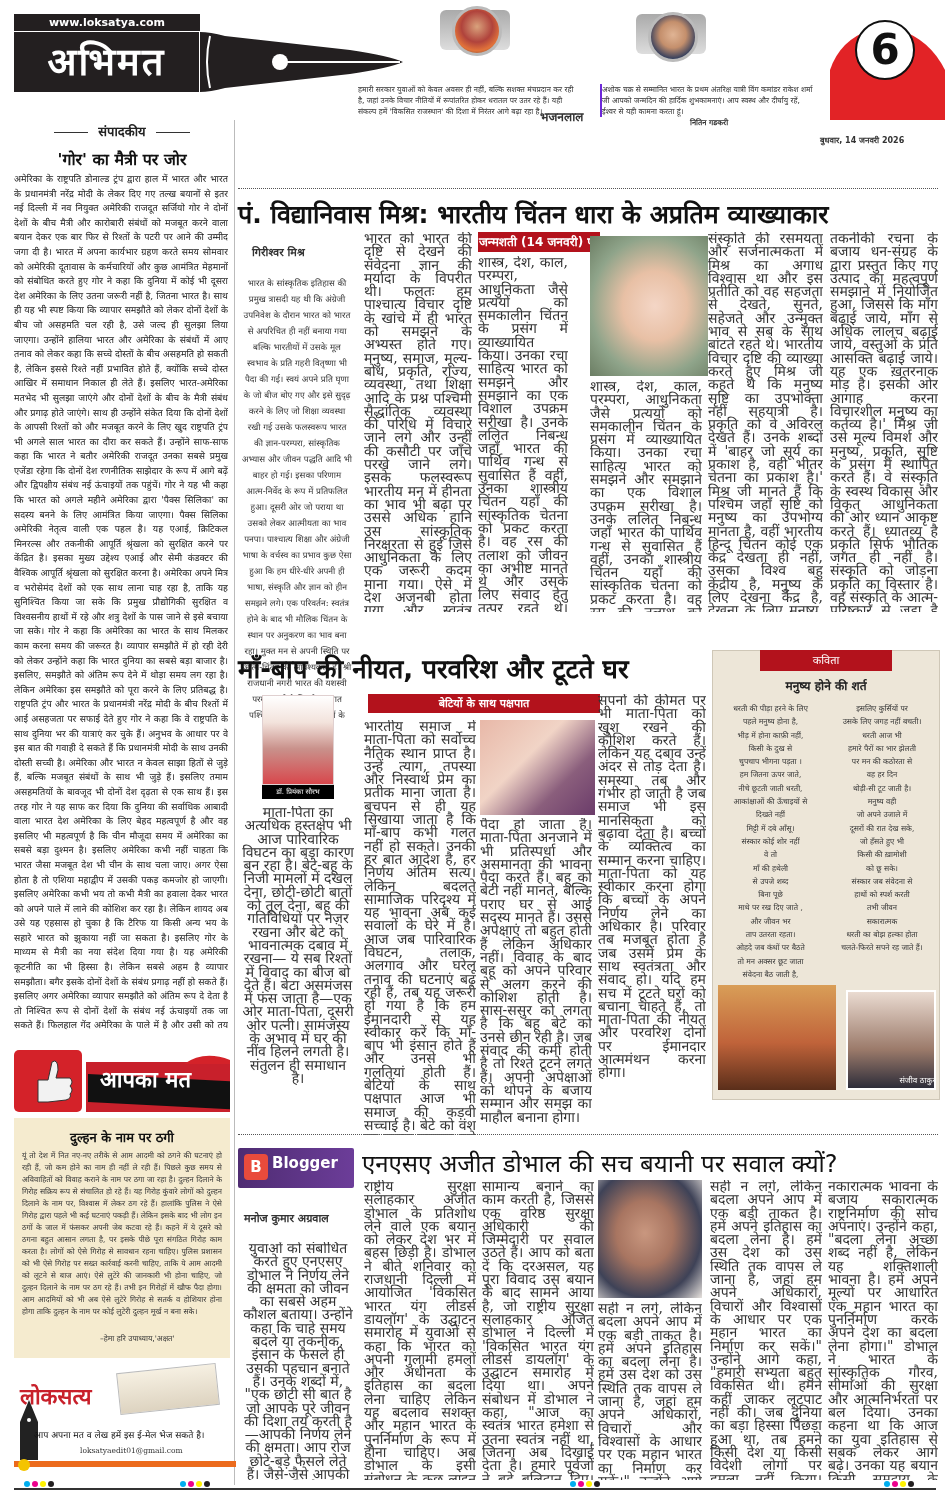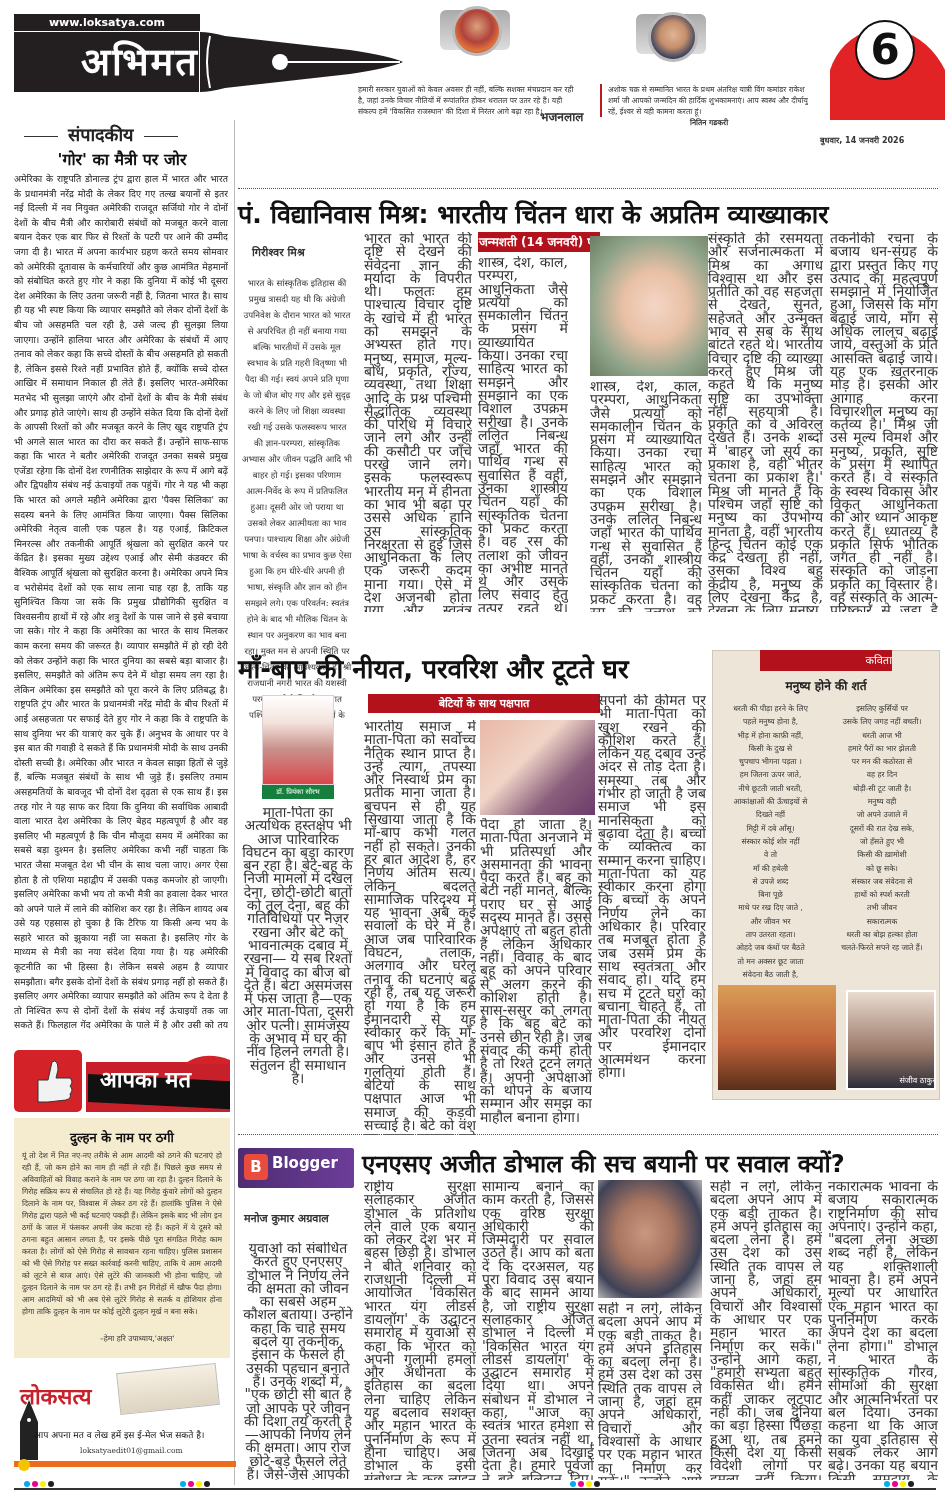--- a/index.html
+++ b/index.html
@@ -3,58 +3,58 @@
 <meta charset="utf-8">
 <style>
   * { box-sizing: border-box; margin: 0; padding: 0; }
   body { width: 950px; height: 1502px; background: #fff; font-family: "DejaVu Sans", sans-serif; color: #222; position: relative; overflow: hidden; }
   .abs { position: absolute; }
   .txt { font-size: 14px; line-height: 13.3px; color: #333; text-align: justify; overflow: hidden; }
   .serif { font-family: "DejaVu Serif", serif; }
 
   
   .url-bar { left: 14px; top: 14px; width: 186px; height: 17px; background: #231f20; color: #fff; font-size: 11px; font-weight: bold; text-align: center; line-height: 17px; }
-  .title-block { left: 14px; top: 32px; width: 185px; height: 60px; background: #231f20; color: #fff; font-size: 38px; font-weight: bold; line-height: 60px; text-align: right; letter-spacing: 2px; }
+  .title-block { left: 14px; top: 32px; width: 185px; height: 60px; background: #231f20; color: #fff; font-size: 38px; font-weight: bold; line-height: 60px; text-align: center; letter-spacing: 2px; }
   .pen { left: 200px; top: 32px; width: 205px; height: 60px; }
   .quote1 { left: 358px; top: 84px; width: 220px; font-size: 7.5px; line-height: 11px; color: #333; }
   .quote1-author { left: 540px; top: 108px; font-size: 12px; font-weight: bold; color: #333; }
-  .quote2 { left: 600px; top: 84px; width: 215px; font-size: 7.5px; line-height: 11px; color: #333; border-left: 2px solid #b91c1c; padding-left: 6px; }
+  .quote2 { left: 600px; top: 84px; width: 215px; font-size: 7.5px; line-height: 11px; color: #333; border-left: 2px solid #6d28d9; }
   .quote2-author { left: 690px; top: 117px; font-size: 7.5px; font-weight: bold; color: #333; }
   .circle-photo { border-radius: 50%; border: 3px solid #bbb; overflow: hidden; }
   .photo-frame { background: linear-gradient(#aaa, #ddd); border-radius: 6px; }
   .page-badge { left: 820px; top: 0; width: 130px; height: 120px; }
   .page-num-circle { left: 855px; top: 20px; width: 60px; height: 60px; border-radius: 50%; background: #fff; border: 2px solid #111; font-size: 42px; font-weight: bold; text-align: center; line-height: 56px; color: #111; }
   .date { left: 820px; top: 134px; font-size: 8px; font-weight: bold; color: #333; }
 
   
-  .ed-label { left: 14px; top: 122px; width: 216px; text-align: left; font-size: 18px; font-weight: bold; color: #222; }
+  .ed-label { left: 14px; top: 122px; width: 216px; text-align: center; font-size: 13px; font-weight: bold; color: #222; }
   .ed-label:before, .ed-label:after { content: ""; display: inline-block; width: 34px; height: 1px; background: #333; vertical-align: middle; margin: 0 10px; }
   .ed-title { left: 14px; top: 148px; width: 216px; text-align: center; font-size: 16px; font-weight: bold; color: #111; }
   .ed-body { left: 14px; top: 172px; width: 214px; height: 858px; font-size: 9.2px; line-height: 14.6px; color: #222; }
 
   .vsep { width: 1px; background: #bbb; }
 
   
   .main-head { left: 238px; top: 196px; width: 700px; font-size: 25px; font-weight: bold; color: #111; white-space: nowrap; }
   .rule-dots { left: 238px; top: 188px; width: 700px; border-top: 1px dotted #555; }
   .byline1 { left: 252px; top: 244px; font-size: 11px; font-weight: bold; color: #333; }
   .intro1 { left: 242px; top: 275px; width: 110px; height: 355px; font-size: 8.6px; line-height: 16px; color: #333; text-align: center; }
   .special-banner { left: 478px; top: 232px; width: 116px; height: 20px; background: #b3121c; color: #fff; font-size: 12px; font-weight: bold; text-align: center; line-height: 20px; }
   .mishra-photo { left: 565px; top: 232px; width: 160px; height: 145px; background: radial-gradient(ellipse at 55% 50%, #f4d6c6 0%, #e8c0a5 35%, #8fa48a 70%, #6b7d63 100%); }
 
   
   .art2-head { left: 238px; top: 650px; width: 470px; font-size: 26px; font-weight: bold; color: #111; white-space: nowrap; }
   .art2-photo { left: 262px; top: 695px; width: 72px; height: 90px; background: linear-gradient(#fff 0%, #f3e3dc 30%, #c9918b 60%, #d8474c 100%); border: 1px solid #e0d0d0; }
-  .art2-caption { left: 262px; top: 785px; width: 72px; height: 14px; background: #15803d; color: #fff; font-size: 7px; text-align: center; line-height: 14px; }
+  .art2-caption { left: 262px; top: 785px; width: 72px; height: 14px; background: #000000; color: #fff; font-size: 7px; text-align: center; line-height: 14px; }
   .art2-sub { left: 368px; top: 694px; width: 232px; height: 19px; background: #b3121c; color: #fff; font-size: 11px; font-weight: bold; text-align: center; line-height: 19px; }
   .art2-illus { left: 480px; top: 720px; width: 115px; height: 95px; background: linear-gradient(135deg, #e8b8a8 0%, #f1d4c6 40%, #8a5e7c 70%, #6b3c6a 100%); }
 
   
   .poem-box { left: 712px; top: 650px; width: 228px; height: 450px; background: #ede6d8; border: 1px solid #cfc7b7; }
-  .poem-label { left: 760px; top: 650px; width: 132px; height: 21px; background: #b3121c; color: #fff; font-size: 11px; text-align: right; line-height: 21px; }
+  .poem-label { left: 760px; top: 650px; width: 132px; height: 21px; background: #b3121c; color: #fff; font-size: 11px; text-align: center; line-height: 21px; }
   .poem-title { left: 712px; top: 677px; width: 228px; text-align: center; font-size: 12px; font-weight: bold; color: #222; }
   .poem-col { font-size: 7.6px; line-height: 13.3px; color: #333; text-align: center; }
   .poem-author-photo { left: 846px; top: 1010px; width: 90px; height: 80px; background: linear-gradient(#eadbd1, #9b7a6a 60%, #2d2d3a 100%); border: 2px solid #fff; }
   .poem-author { left: 846px; top: 1050px; width: 90px; font-size: 8px; color: #fff; text-align: right; }
   .sunset { left: 735px; top: 1000px; width: 105px; height: 90px; background: linear-gradient(#d99e57, #c0633a 55%, #5a2e1a 100%); }
 
   
   .opinion-banner { left: 14px; top: 1050px; width: 216px; height: 62px; }
   .opinion-box { left: 14px; top: 1118px; width: 216px; height: 240px; background: #f5ebcf; }
   .opinion-title { left: 14px; top: 1128px; width: 216px; text-align: center; font-size: 13px; font-weight: bold; color: #111; }
@@ -62,21 +62,21 @@
   .opinion-sign { left: 100px; top: 1333px; font-size: 7.6px; color: #333; text-align: center; }
   .footer-logo { left: 20px; top: 1380px; font-size: 22px; font-weight: bold; color: #c8202b; }
   .footer-cta { left: 34px; top: 1428px; width: 200px; font-size: 9px; font-weight: normal; color: #111; }
   .footer-email { left: 80px; top: 1446px; font-size: 7.5px; color: #333; }
   .orange-bar { left: 14px; top: 1461px; width: 222px; height: 6px; background: #ec6b1d; }
 
   
   .blogger { left: 238px; top: 1148px; width: 116px; height: 40px; background: linear-gradient(90deg, #4e2c72, #6c3d99); border-radius: 2px; }
   .blogger-icon { left: 244px; top: 1154px; width: 24px; height: 26px; background: #e94b3c; border-radius: 4px; color: #fff; font-weight: bold; text-align: center; line-height: 26px; font-size: 15px; }
   .blogger-text { left: 272px; top: 1154px; font-size: 15px; font-weight: bold; color: #fff; }
-  .art3-head { left: 362px; top: 1146px; width: 580px; font-size: 24px; font-weight: bold; color: #111; white-space: nowrap; }
+  .art3-head { left: 362px; top: 1146px; width: 580px; font-size: 24px; font-weight: normal; color: #111; white-space: nowrap; }
   .byline3 { left: 244px; top: 1210px; font-size: 11px; font-weight: bold; color: #333; }
   .doval { left: 488px; top: 1180px; width: 100px; height: 125px; background: radial-gradient(ellipse at 45% 45%, #c9977f 0%, #a87561 35%, #3e4257 70%, #e7e2dd 100%); }
   .cmyk { display: flex; gap: 2px; align-items: center; }
   .cmyk span { width: 6px; height: 6px; border-radius: 50%; display: inline-block; }
   .bottom-rule { left: 14px; top: 1488px; width: 922px; height: 2px; background: #333; }
 </style>
 </head>
 <body>
 
 <div class="abs url-bar">www.loksatya.com</div>

